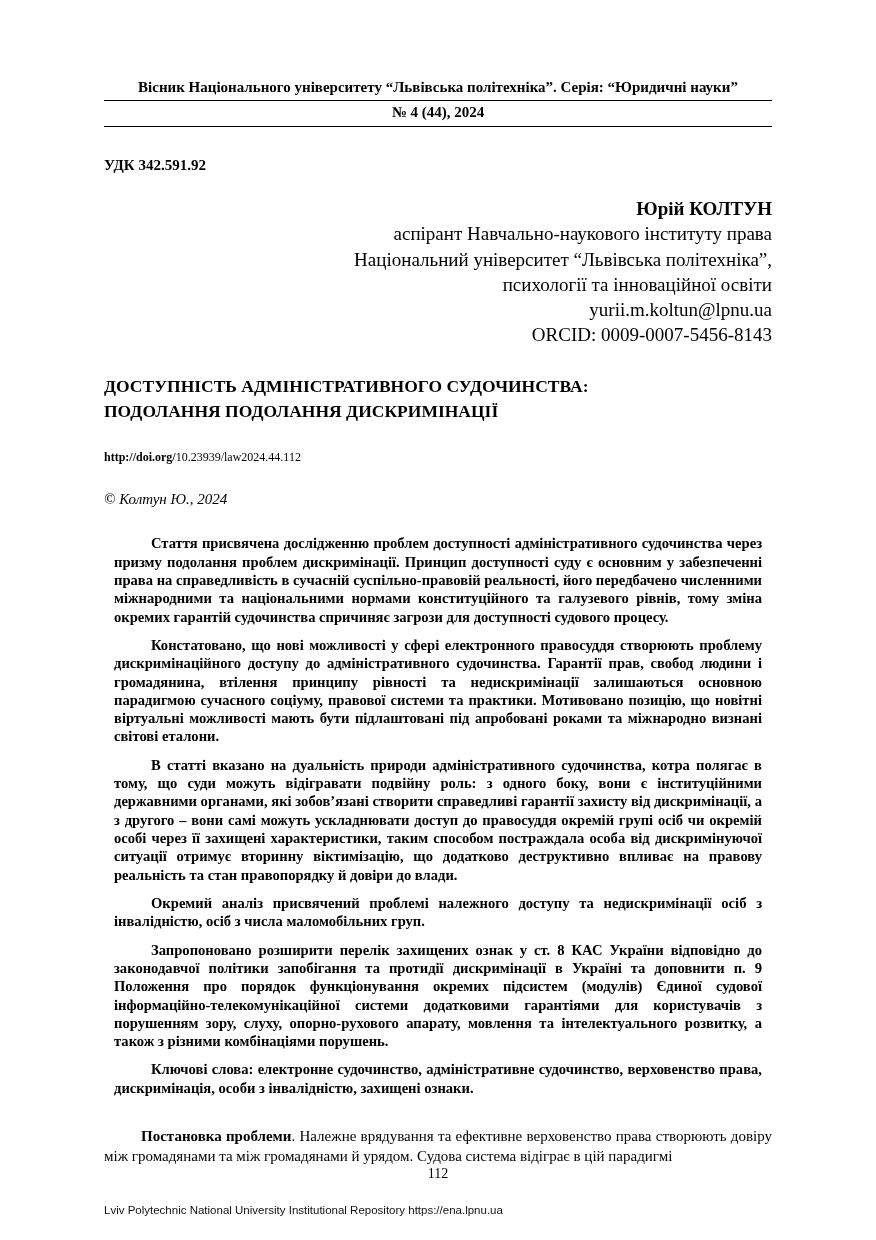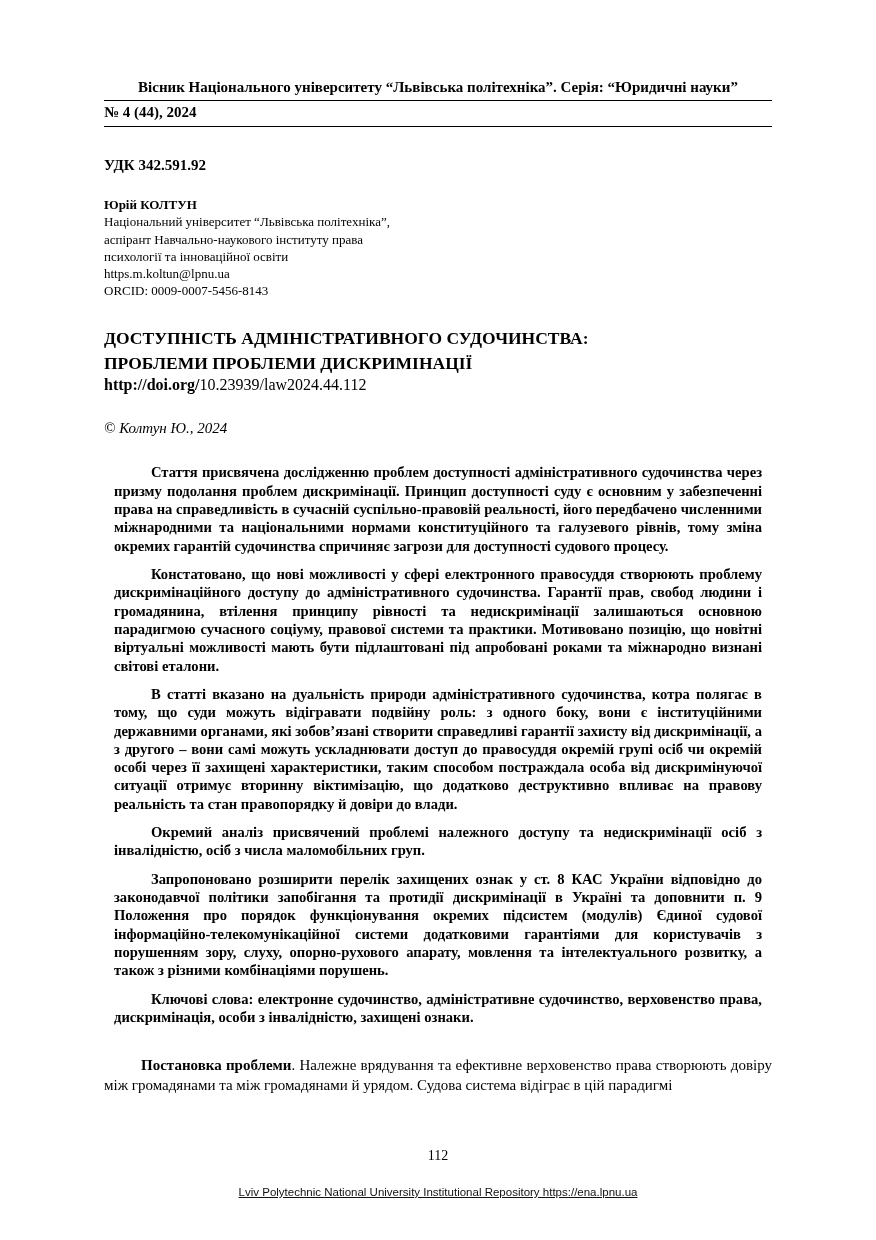--- a/index.html
+++ b/index.html
@@ -26,49 +26,50 @@
   .running-head { width: 100%; }
   .journal-line {
     text-align: center;
     font-weight: bold;
     font-size: 15px;
     line-height: 1.3;
     border-bottom: 1px solid #000;
     padding-bottom: 2px;
   }
   .issue-line {
-    text-align: left;
+    text-align: center;
     font-weight: bold;
     font-size: 15px;
     line-height: 1.5;
     border-bottom: 1.4px solid #000;
     padding-bottom: 3px;
   }
   
   .udk {
     font-weight: bold;
     font-size: 15px;
     margin-top: 30px;
   }
   .author-block {
-    text-align: left;
-    font-size: 13px;
+    text-align: right;
+    font-size: 19px;
     line-height: 1.33;
     margin-top: 22px;
   }
   .author-name { font-weight: bold; }
   
   .article-title {
     font-weight: bold;
     font-size: 17.5px;
     line-height: 1.45;
     margin-top: 26px;
   }
   .doi-line {
-    font-size: 16px;
+    font-size: 12px;
+    margin-top: 26px;
   }
   .doi-prefix { font-weight: bold; }
   .copyright-line {
     font-style: italic;
     font-size: 15px;
     margin-top: 26px;
   }
   
   .abstract {
     margin-top: 16px;
@@ -94,51 +95,50 @@
   .page-footer {
     margin-top: auto;
     padding-bottom: 42px;
   }
   .page-number {
     text-align: center;
     font-size: 14px;
     margin-bottom: 22px;
   }
   .repo-line {
-    text-align: center;
+    text-align: left;
     font-family: "Liberation Sans", sans-serif;
     font-size: 11.5px;
     color: #111111;
-    text-decoration: underline;
   }
 </style>
 </head>
 <body>
 
 <div class="page">
 
   <div class="running-head">
     <div class="journal-line">Вісник Національного університету “Львівська політехніка”. Серія: “Юридичні науки”</div>
     <div class="issue-line">№ 4 (44), 2024</div>
   </div>
 
   <div class="udk">УДК 342.591.92</div>
 
   <div class="author-block">
     <div class="author-name">Юрій КОЛТУН</div>
+    <div>аспірант Навчально-наукового інституту права</div>
     <div>Національний університет “Львівська політехніка”,</div>
-    <div>аспірант Навчально-наукового інституту права</div>
     <div>психології та інноваційної освіти</div>
-    <div>https.m.koltun@lpnu.ua</div>
+    <div>yurii.m.koltun@lpnu.ua</div>
     <div>ORCID: 0009-0007-5456-8143</div>
   </div>
 
   <div class="article-title">
     <div>ДОСТУПНІСТЬ АДМІНІСТРАТИВНОГО СУДОЧИНСТВА:</div>
-    <div>ПРОБЛЕМИ ПРОБЛЕМИ ДИСКРИМІНАЦІЇ</div>
+    <div>ПОДОЛАННЯ ПОДОЛАННЯ ДИСКРИМІНАЦІЇ</div>
   </div>
 
   <div class="doi-line"><span class="doi-prefix">http://doi.org/</span><span>10.23939/law2024.44.112</span></div>
 
   <div class="copyright-line">© Колтун Ю., 2024</div>
 
   <div class="abstract">
     <p>Стаття присвячена дослідженню проблем доступності адміністративного судочинства через призму подолання проблем дискримінації. Принцип доступності суду є основним у забезпеченні права на справедливість в сучасній суспільно-правовій реальності, його передбачено численними міжнародними та національними нормами конституційного та галузевого рівнів, тому зміна окремих гарантій судочинства спричиняє загрози для доступності судового процесу.</p>
     <p>Констатовано, що нові можливості у сфері електронного правосуддя створюють проблему дискримінаційного доступу до адміністративного судочинства. Гарантії прав, свобод людини і громадянина, втілення принципу рівності та недискримінації залишаються основною парадигмою сучасного соціуму, правової системи та практики. Мотивовано позицію, що новітні віртуальні можливості мають бути підлаштовані під апробовані роками та міжнародно визнані світові еталони.</p>
     <p>В статті вказано на дуальність природи адміністративного судочинства, котра полягає в тому, що суди можуть відігравати подвійну роль: з одного боку, вони є інституційними державними органами, які зобов’язані створити справедливі гарантії захисту від дискримінації, а з другого – вони самі можуть ускладнювати доступ до правосуддя окремій групі осіб чи окремій особі через її захищені характеристики, таким способом постраждала особа від дискримінуючої ситуації отримує вторинну віктимізацію, що додатково деструктивно впливає на правову реальність та стан правопорядку й довіри до влади.</p>

